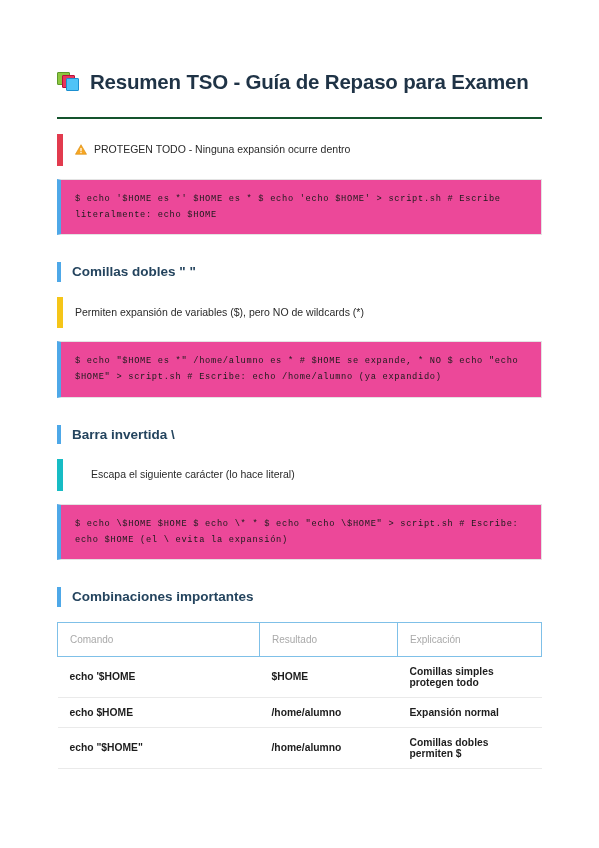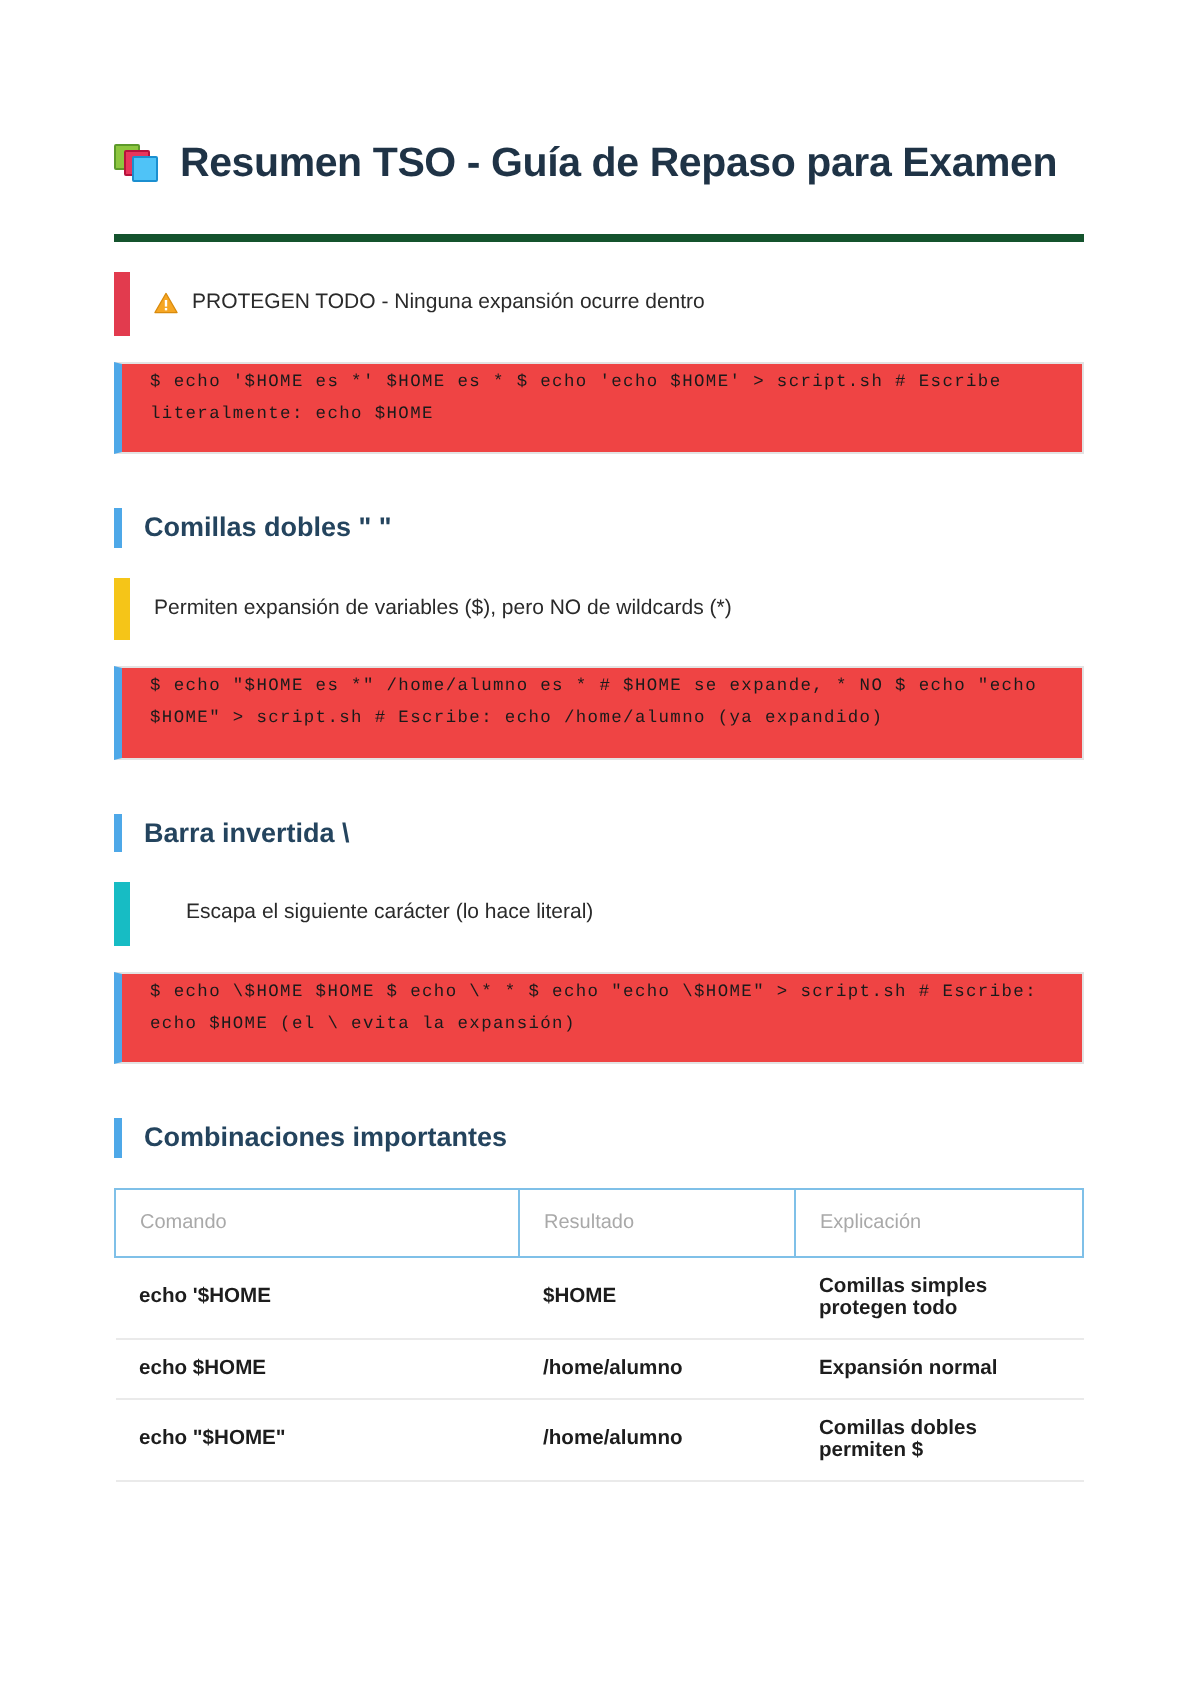--- a/index.html
+++ b/index.html
@@ -25,21 +25,21 @@
   .content {
     padding: 56px 57px 30px 57px;
   }
 
   
   .title-row {
     display: flex;
     align-items: center;
     gap: 11px;
     padding-bottom: 9px;
-    border-bottom: 4px solid #14532d;
+    border-bottom: 2px solid #14532d;
   }
   .doc-icon {
     position: relative;
     width: 22px;
     height: 20px;
     flex: 0 0 22px;
   }
   .doc-icon i {
     position: absolute;
     display: block;
@@ -91,21 +91,21 @@
     font-size: 13.5px;
     font-weight: bold;
     color: #24445e;
     line-height: 1.45;
   }
 
   
   .callout {
     margin-top: 15px;
     padding: 8px 10px 8px 12px;
-    border-left: 8px solid #000000;
+    border-left: 6px solid #000000;
     font-size: 10.5px;
     color: #2a2a2a;
     line-height: 1.5;
     display: flex;
     align-items: center;
     gap: 7px;
   }
   .callout.c-red    { border-left-color: #e23b4e; }
   .callout.c-amber  { border-left-color: #f5c518; }
   .callout.c-teal   { border-left-color: #17bcc4; padding-left: 28px; }
@@ -114,24 +114,24 @@
     flex: 0 0 12px;
     width: 12px;
     height: 11px;
     position: relative;
     top: 0px;
   }
 
   
   .code-block {
     margin-top: 13px;
-    background: #ef4444;
+    background: #ec4899;
     border: 1px solid #e3e3e3;
     border-left: 4px solid #4ea8e8;
-    padding: 1px 13px 11px 14px;
+    padding: 11px 13px 11px 14px;
     font-family: "Liberation Mono", "DejaVu Sans Mono", monospace;
     font-size: 8.7px;
     letter-spacing: 0.7px;
     color: #1a1a1a;
     line-height: 1.85;
     white-space: pre-wrap;
     word-break: break-word;
   }
 
   

